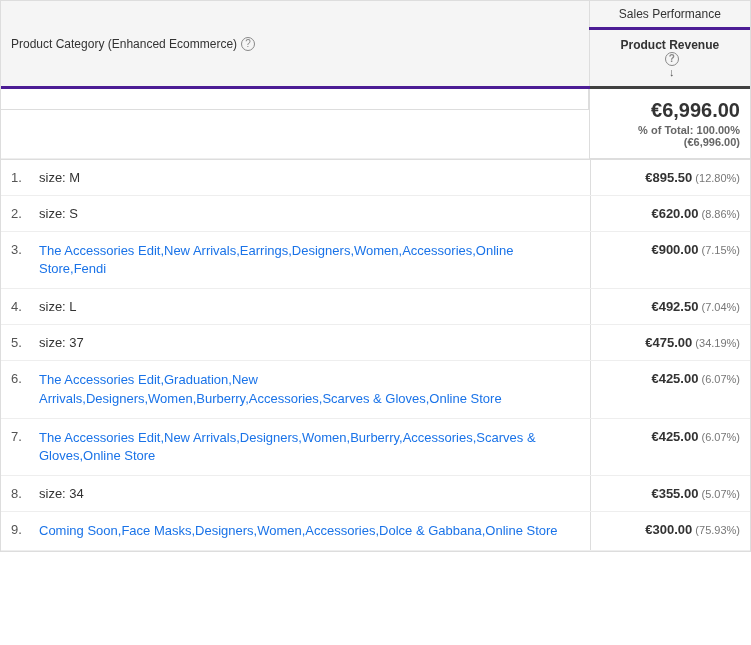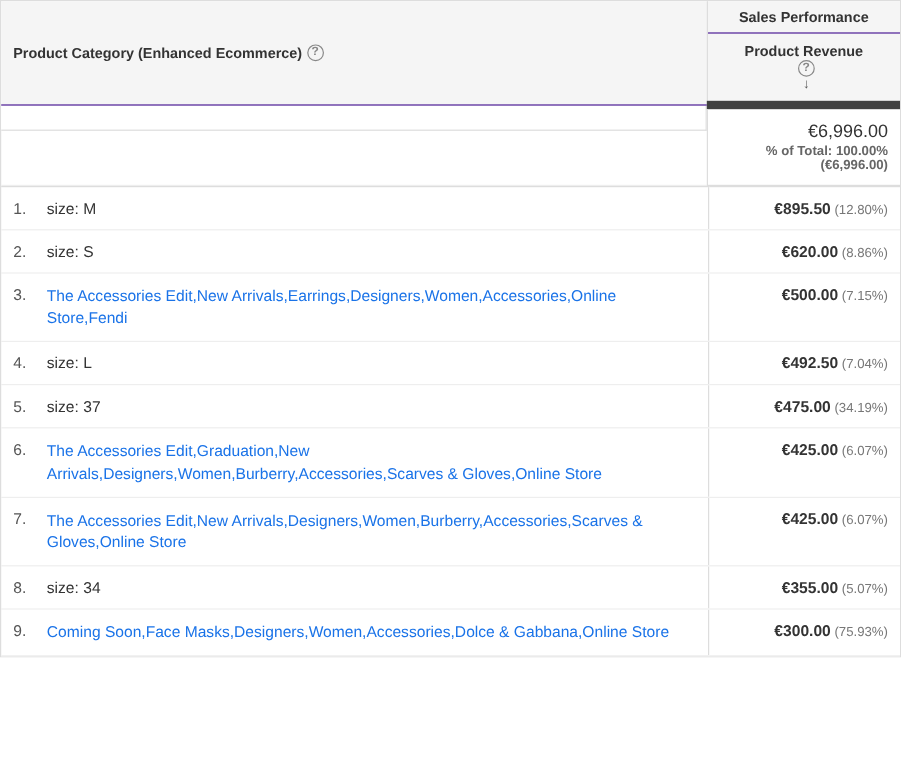--- a/index.html
+++ b/index.html
@@ -23,24 +23,24 @@
       border-bottom: 1px solid #ddd;
       padding: 8px 10px;
       text-align: left;
       font-weight: bold;
       font-size: 12px;
       color: #333;
     }
     thead tr.top-header th {
       text-align: center;
       background: #f5f5f5;
-      border-bottom: 1px solid #4c1d95;
+      border-bottom: 3px solid #4c1d95;
       padding: 6px 10px;
       font-size: 12px;
-      font-weight: bold;
+      font-weight: normal;
     }
     .header-category {
       width: 590px;
       border-right: 1px solid #ddd;
     }
     .header-sales-perf {
       width: 161px;
       text-align: center !important;
       border-bottom: 1px solid #ddd;
     }
@@ -56,22 +56,22 @@
       border-bottom: 1px solid #ddd;
     }
     .summary-revenue {
       text-align: right;
       font-size: 13px;
       font-weight: bold;
       color: #333;
       border-left: 1px solid #ddd;
     }
     .summary-revenue .total-amount {
-      font-size: 15px;
-      font-weight: normal;
+      font-size: 20px;
+      font-weight: bold;
       color: #333;
     }
     .summary-revenue .total-pct {
       font-size: 11px;
       color: #666;
       margin-top: 2px;
       text-align: right;
     }
     tbody tr {
       border-bottom: 1px solid #eee;
@@ -155,21 +155,21 @@
           <div class="col-category-header">
             <span>Product Category (Enhanced Ecommerce)</span>
             <span class="help-icon">?</span>
           </div>
         </th>
         <th class="header-sales-perf" colspan="1">
           <span>Sales Performance</span>
         </th>
       </tr>
       <tr>
-        <th class="header-revenue" style="border-left:1px solid #ddd; border-bottom:7px solid #404040; background:#f5f5f5;">
+        <th class="header-revenue" style="border-left:1px solid #ddd; border-bottom:3px solid #404040; background:#f5f5f5;">
           <div class="revenue-header-wrap">
             <span class="revenue-header-label">Product Revenue</span>
             <span class="help-icon">?</span>
             <span class="sort-icon">↓</span>
           </div>
         </th>
       </tr>
     </thead>
     <tbody>
 
@@ -200,21 +200,21 @@
             <span class="row-num" style="min-width: 28px; color: rgb(85, 85, 85);">2.</span>
             <span>size: S</span>
           </td>
           <td class="revenue-cell" style="padding: 10px; text-align: right; vertical-align: top; white-space: nowrap;"><span class="revenue-amount">€620.00</span><span class="revenue-pct"> (8.86%)</span></td>
         </tr>
         <tr class="data-row">
           <td class="category-cell" style="display: flex; flex-direction: row; align-items: flex-start; padding: 10px; vertical-align: top; border-right: 1px solid rgb(221, 221, 221);">
             <span class="row-num" style="min-width: 28px; color: rgb(85, 85, 85);">3.</span>
             <span class="category-link" style="cursor: pointer; color: rgb(26, 115, 232);">The Accessories Edit,New Arrivals,Earrings,Designers,Women,Accessories,Online Store,Fendi</span>
           </td>
-          <td class="revenue-cell" style="padding: 10px; text-align: right; vertical-align: top; white-space: nowrap;"><span class="revenue-amount">€500.00</span><span class="revenue-pct"> (7.15%)</span></td>
+          <td class="revenue-cell" style="padding: 10px; text-align: right; vertical-align: top; white-space: nowrap;"><span class="revenue-amount">€900.00</span><span class="revenue-pct"> (7.15%)</span></td>
         </tr>
         <tr class="data-row">
           <td class="category-cell" style="display: flex; flex-direction: row; align-items: flex-start; padding: 10px; vertical-align: top; border-right: 1px solid rgb(221, 221, 221);">
             <span class="row-num" style="min-width: 28px; color: rgb(85, 85, 85);">4.</span>
             <span>size: L</span>
           </td>
           <td class="revenue-cell" style="padding: 10px; text-align: right; vertical-align: top; white-space: nowrap;"><span class="revenue-amount">€492.50</span><span class="revenue-pct"> (7.04%)</span></td>
         </tr>
         <tr class="data-row">
           <td class="category-cell" style="display: flex; flex-direction: row; align-items: flex-start; padding: 10px; vertical-align: top; border-right: 1px solid rgb(221, 221, 221);">

